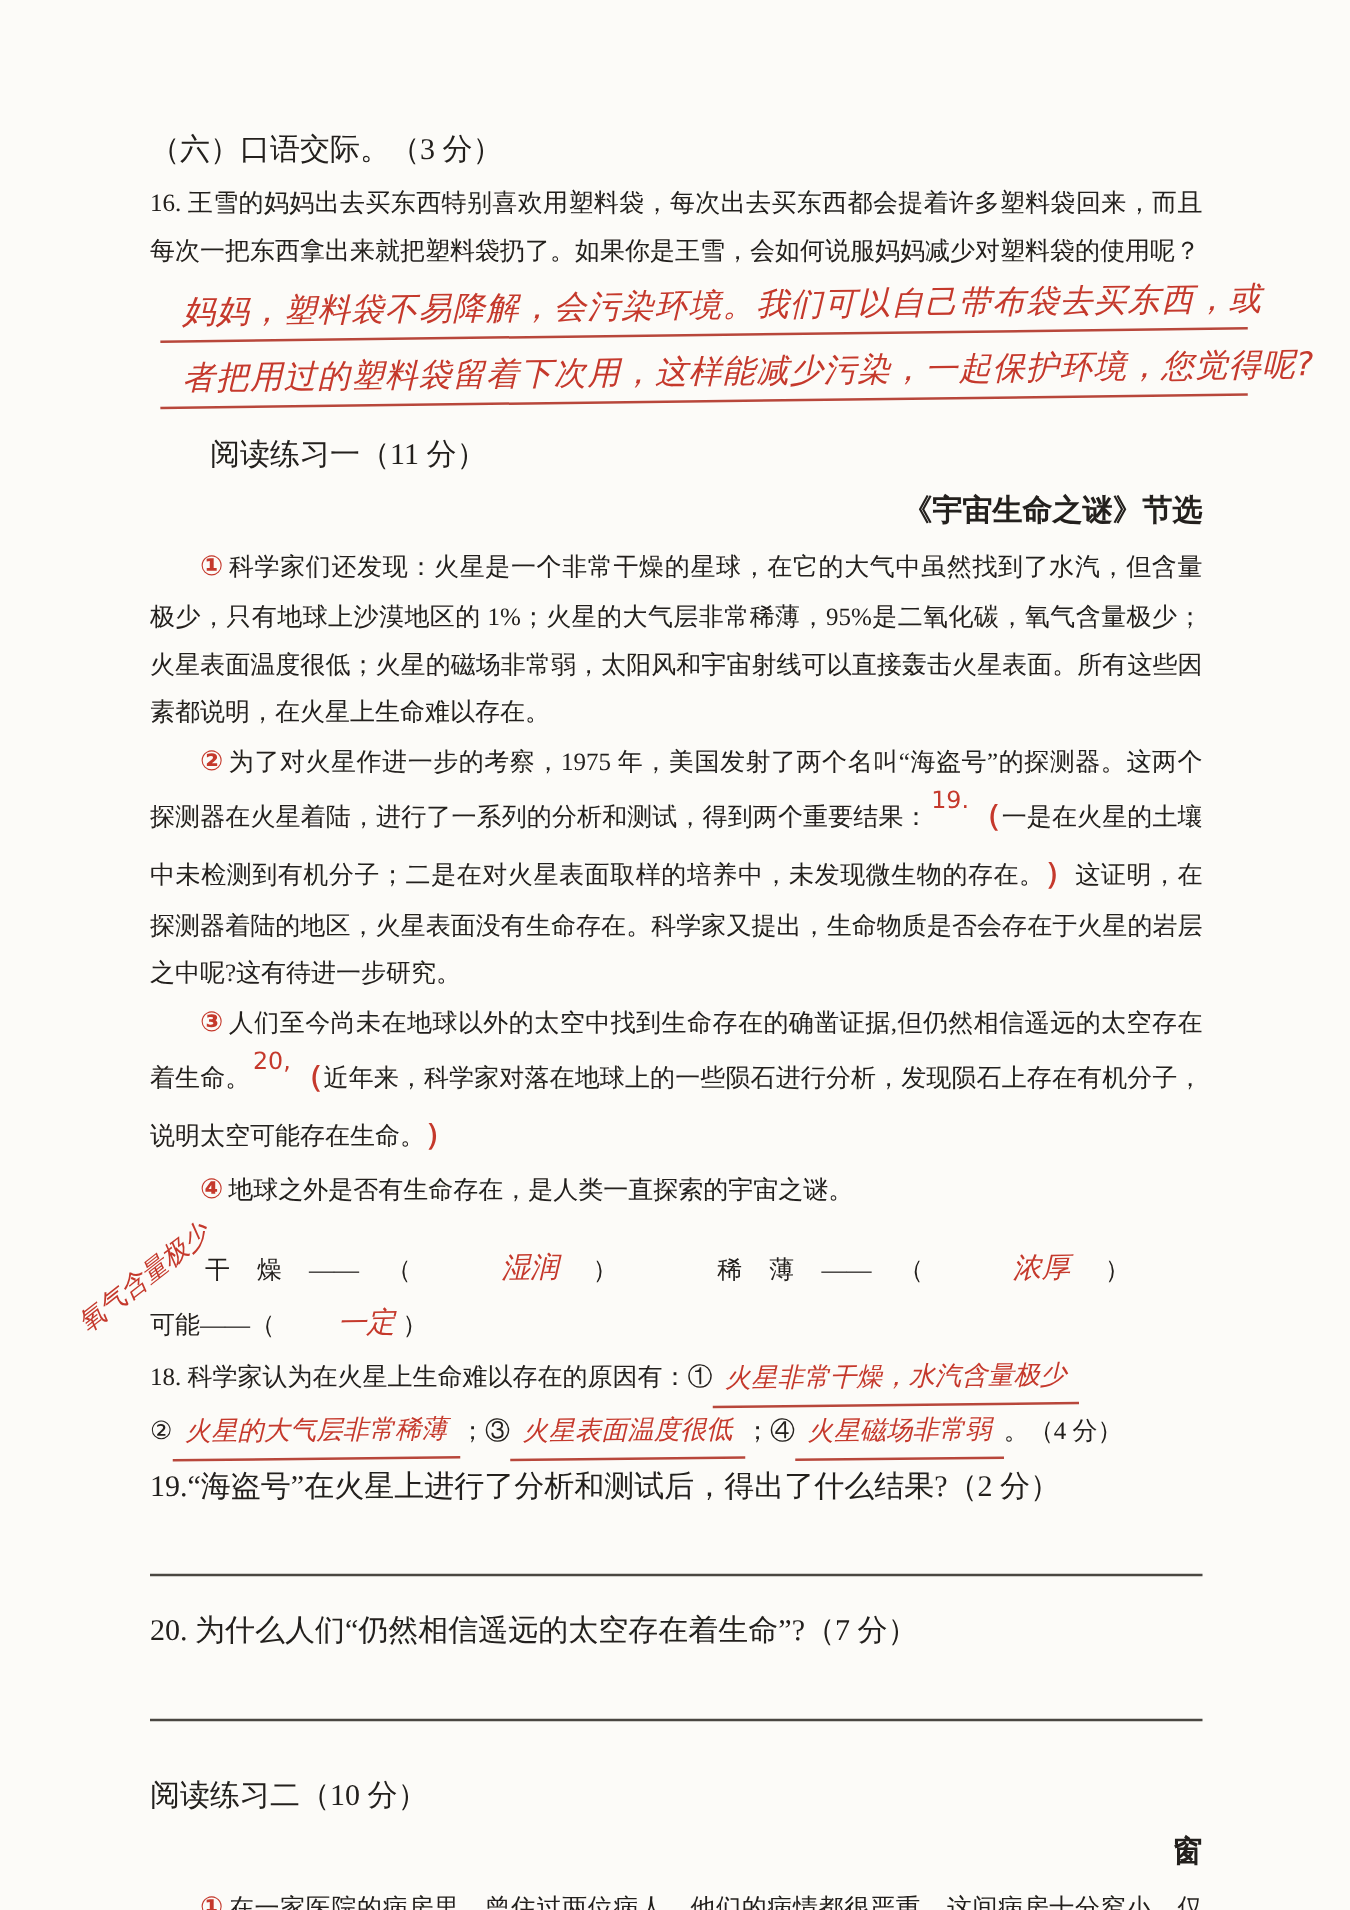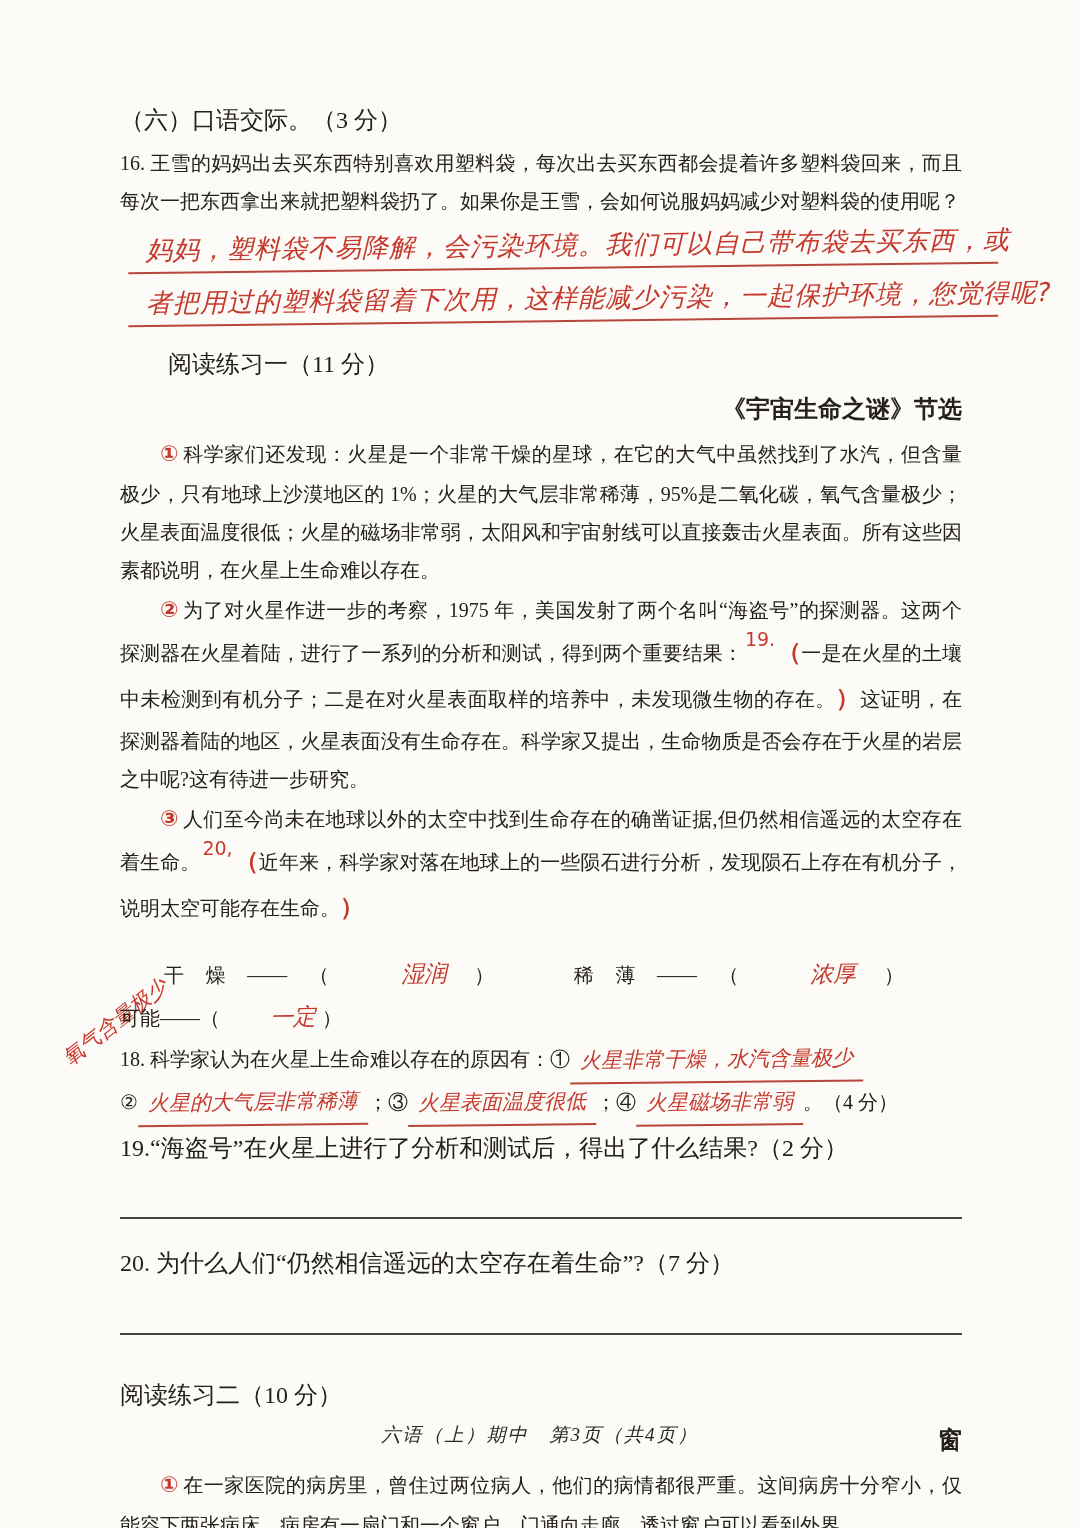--- a/index.html
+++ b/index.html
@@ -134,35 +134,35 @@
 
     <p class="stem" style="text-indent:2em;">阅读练习一（11 分）</p>
     <p class="stem bold center">《宇宙生命之谜》节选</p>
 
     <p class="body para"><span class="pnum">①</span><span>科学家们还发现：火星是一个非常干燥的星球，在它的大气中虽然找到了水汽，但含量极少，只有地球上沙漠地区的 1%；火星的大气层非常稀薄，95%是二氧化碳，氧气含量极少；火星表面温度很低；火星的磁场非常弱，太阳风和宇宙射线可以直接轰击火星表面。所有这些因素都说明，在火星上生命难以存在。</span></p>
 
     <p class="body para"><span class="pnum">②</span><span>为了对火星作进一步的考察，1975 年，美国发射了两个名叫“海盗号”的探测器。这两个探测器在火星着陆，进行了一系列的分析和测试，得到两个重要结果：</span><span class="rnote">19.</span><span class="rparen">（</span><span>一是在火星的土壤中未检测到有机分子；二是在对火星表面取样的培养中，未发现微生物的存在。</span><span class="rparen">）</span><span>这证明，在探测器着陆的地区，火星表面没有生命存在。科学家又提出，生命物质是否会存在于火星的岩层之中呢?这有待进一步研究。</span></p>
 
     <p class="body para"><span class="pnum">③</span><span>人们至今尚未在地球以外的太空中找到生命存在的确凿证据,但仍然相信遥远的太空存在着生命。</span><span class="rnote">20,</span><span class="rparen">（</span><span>近年来，科学家对落在地球上的一些陨石进行分析，发现陨石上存在有机分子，说明太空可能存在生命。</span><span class="rparen">）</span></p>
 
+    <p class="body para"><span class="pnum">④</span><span>地球之外是否有生命存在，是人类一直探索的宇宙之谜。</span></p>
 
     <p class="body antonyms"><span class="ant-group"><span>干燥——</span><span>（</span><span class="hw-inline">湿润</span><span>）</span></span><span class="ant-group"><span>稀薄——</span><span>（</span><span class="hw-inline">浓厚</span><span>）</span></span><span class="ant-group"><span>可能——</span><span>（</span><span class="hw-inline">一定</span><span>）</span></span></p>
 
     <p class="body"><span>18. 科学家认为在火星上生命难以存在的原因有：①</span><span class="hw-blank">火星非常干燥，水汽含量极少</span><br><span>②</span><span class="hw-blank">火星的大气层非常稀薄</span><span>；③</span><span class="hw-blank">火星表面温度很低</span><span>；④</span><span class="hw-blank">火星磁场非常弱</span><span>。（4 分）</span></p>
 
     <p class="stem">19.“海盗号”在火星上进行了分析和测试后，得出了什么结果?（2 分）</p>
     <div class="answer-rule"></div>
 
     <p class="stem">20. 为什么人们“仍然相信遥远的太空存在着生命”?（7 分）</p>
     <div class="answer-rule"></div>
 
     <div class="gap-md"></div>
 
     <p class="stem">阅读练习二（10 分）</p>
     <p class="stem bold center">窗</p>
 
     <p class="body para"><span class="pnum">①</span><span>在一家医院的病房里，曾住过两位病人，他们的病情都很严重。这间病房十分窄小，仅能容下两张病床。病房有一扇门和一个窗户，门通向走廊，透过窗户可以看到外界。</span></p>
 
   </div>
 
-  <div class="footer">六语（上）期中　第3页（共4页）</div>
 
 </div>
 
 </body></html>

